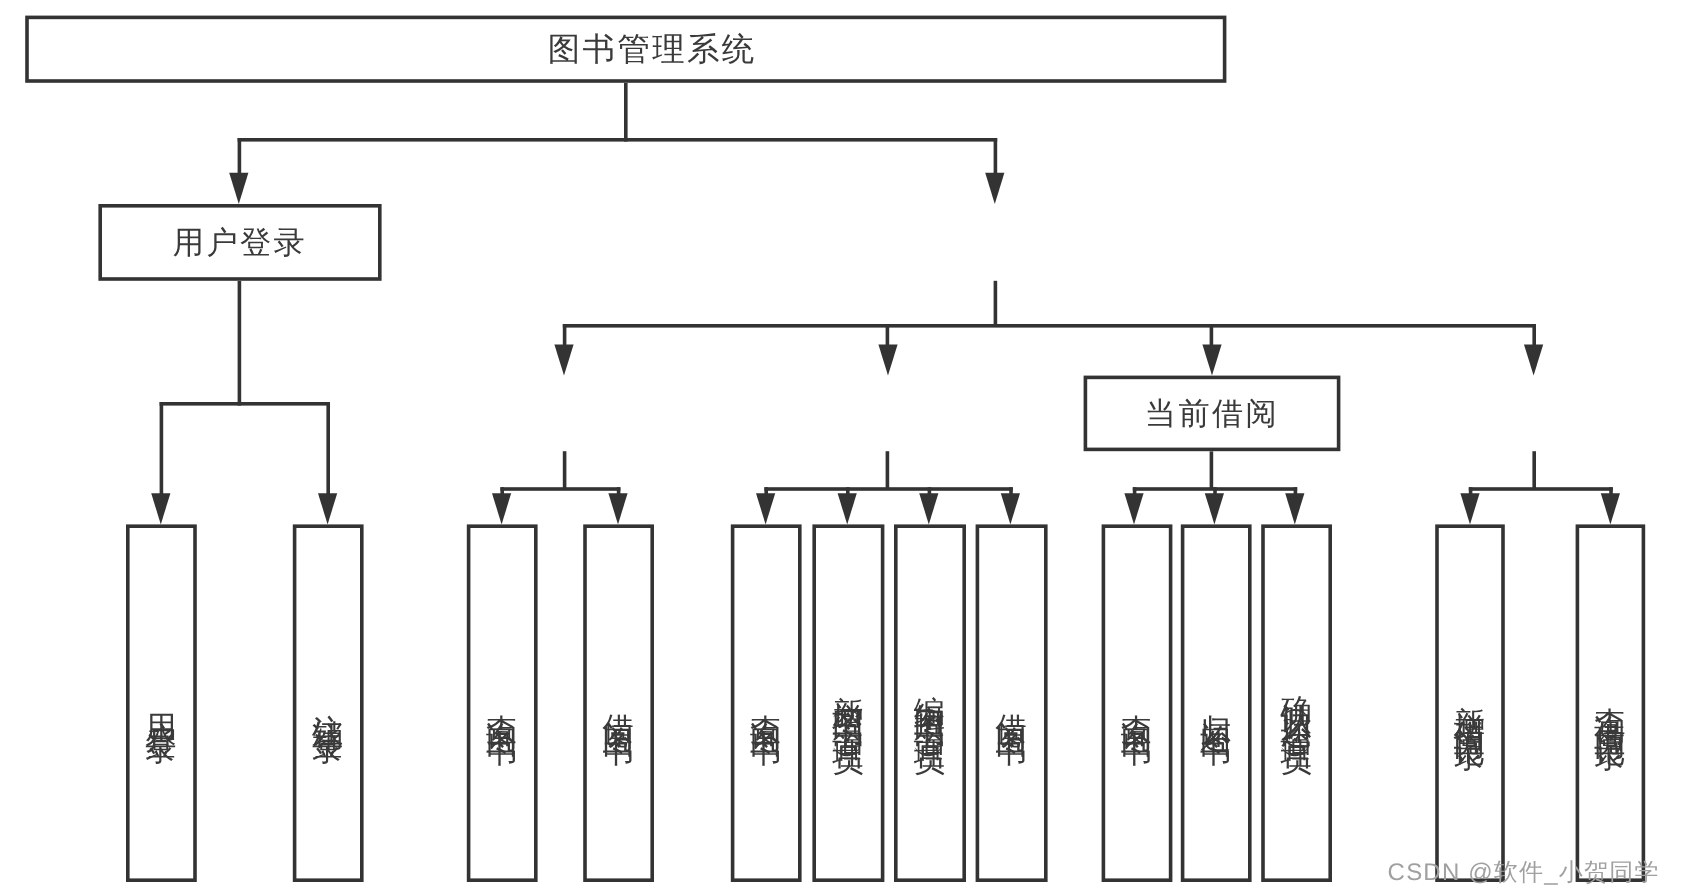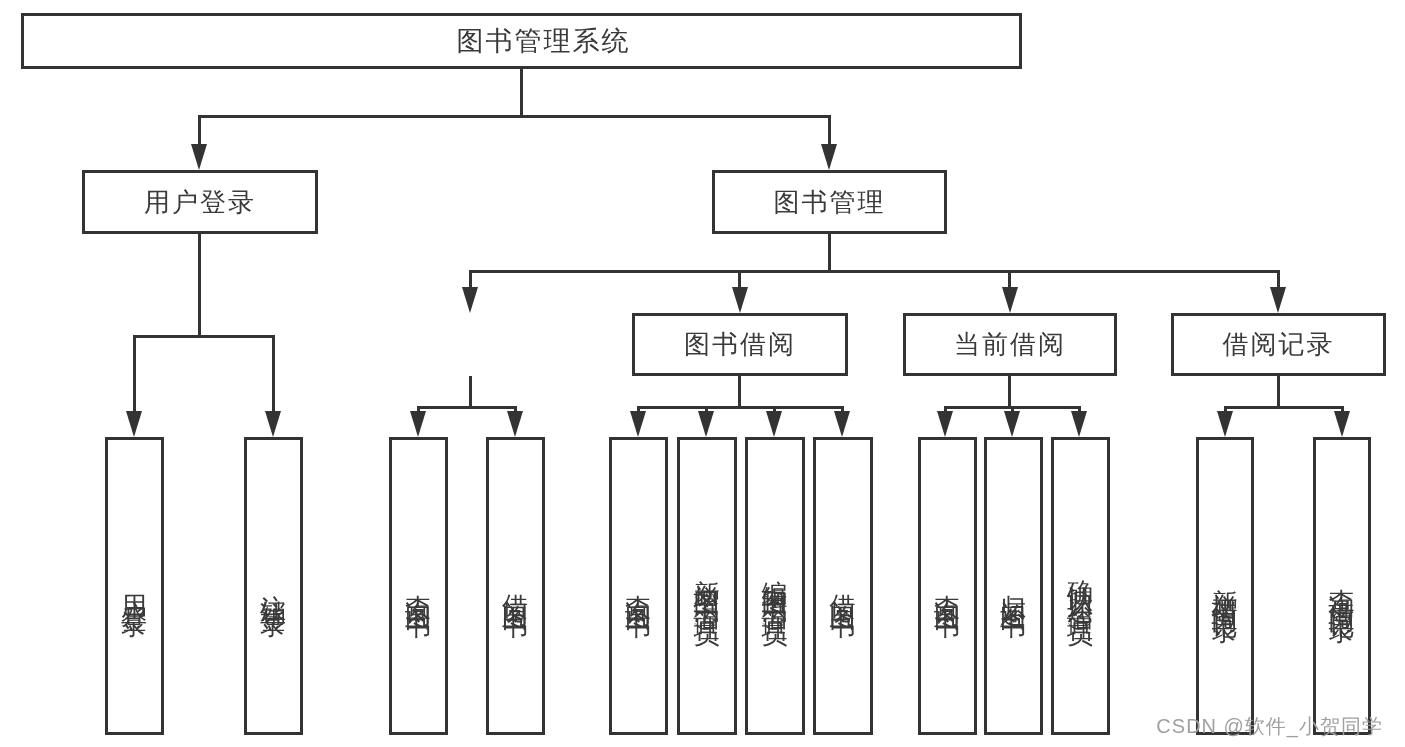--- a/index.html
+++ b/index.html
@@ -53,28 +53,25 @@
 </style>
 </head>
 <body>
 
 <div class="stage">
 
   <div class="node root-node" style="left:21px;top:13px;width:1001px;height:56px;">图书管理系统</div>
 
   <div class="node" style="left:82px;top:170px;width:236px;height:64px;">用户登录</div>
 
-  <div class="node" style="left:712px;top:170px;width:235px;height:64px;">图书管理</div>
 
 
-  <div class="node" style="left:632px;top:313px;width:216px;height:63px;">图书借阅</div>
 
   <div class="node" style="left:903px;top:313px;width:214px;height:63px;">当前借阅</div>
 
-  <div class="node" style="left:1171px;top:313px;width:215px;height:63px;">借阅记录</div>
 
   <div class="node leaf" style="left:105px;top:437px;width:59px;height:298px;">用户登录</div>
   <div class="node leaf" style="left:244px;top:437px;width:59px;height:298px;">注销登录</div>
 
   <div class="node leaf" style="left:389px;top:437px;width:59px;height:298px;">查询图书</div>
   <div class="node leaf" style="left:486px;top:437px;width:59px;height:298px;">借阅图书</div>
 
   <div class="node leaf" style="left:609px;top:437px;width:59px;height:298px;">查询图书</div>
   <div class="node leaf" style="left:677px;top:437px;width:60px;height:298px;">新增图书（管理员）</div>
   <div class="node leaf" style="left:745px;top:437px;width:60px;height:298px;">编辑图书（管理员）</div>

